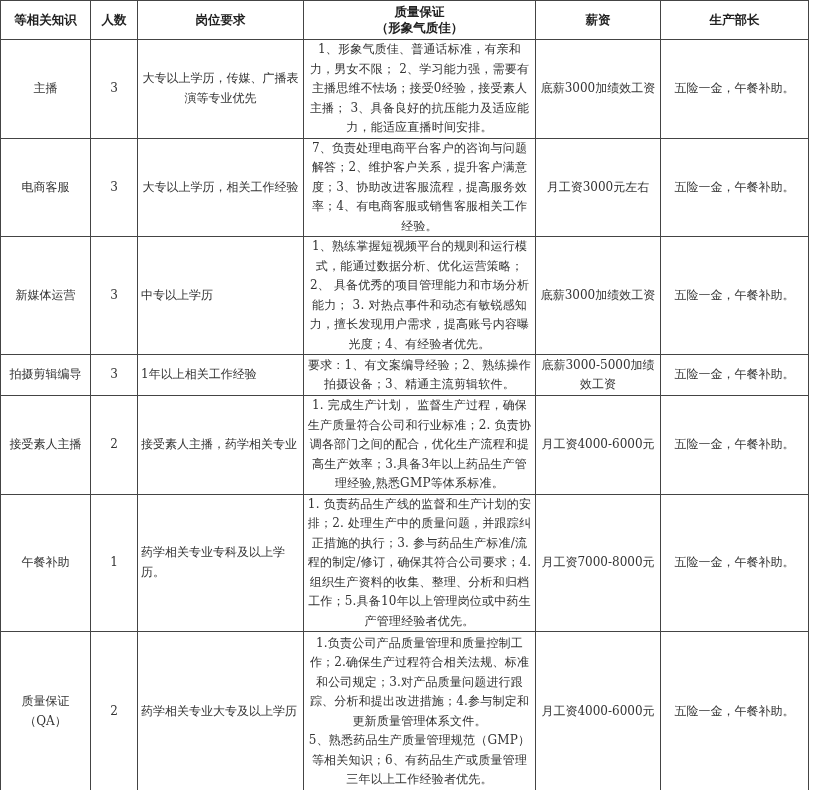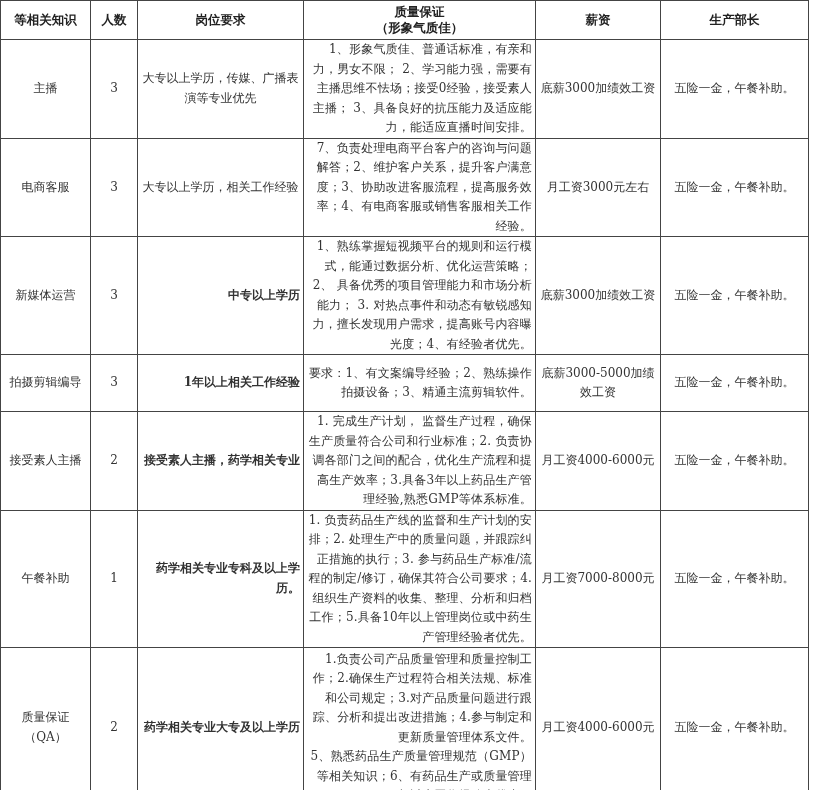--- a/index.html
+++ b/index.html
@@ -2,22 +2,22 @@
 <html><head>
 <meta charset="utf-8">
 <style>
   html, body { margin: 0; padding: 0; background: #ffffff; }
   body { width: 813px; height: 790px; overflow: hidden; position: relative;
          font-family: "DejaVu Serif", "Liberation Serif", serif; color: #333; }
   table.jobs { border-collapse: collapse; table-layout: fixed; position: absolute; left: 0; top: 0; width: 808px; }
   table.jobs td, table.jobs th { border: 1px solid #444; padding: 0 3px; font-size: 12px; line-height: 19.5px; vertical-align: middle; word-break: break-all; }
   table.jobs th { font-weight: bold; color: #222; height: 38px; text-align: center; font-size: 12.5px; line-height: 16px; }
   td.c { text-align: center; }
-  td.l { text-align: right; font-weight: bold; }
-  td.duty { text-align: right; padding: 1px 3px; letter-spacing: 0.2px; margin-top: 6px; }
+  td.l { text-align: left; }
+  td.duty { text-align: center; padding: 1px 3px; letter-spacing: 0.2px; margin-top: 6px; }
   .edge { position: absolute; left: 808px; top: 0; width: 5px; height: 790px; border-left: 1px solid #444; }
 </style>
 </head>
 <body>
 
 <table class="jobs">
   <colgroup>
     <col style="width:90px">
       <col style="width:47px">
       <col style="width:166px">
@@ -56,21 +56,21 @@
       <td class="c">五险一金，午餐补助。</td>
     </tr>
     <tr style="height:118px">
       <td class="c">新媒体运营</td>
       <td class="c">3</td>
       <td class="l">中专以上学历</td>
       <td class="duty">1、熟练掌握短视频平台的规则和运行模式，能通过数据分析、优化运营策略；2、 具备优秀的项目管理能力和市场分析能力； 3. 对热点事件和动态有敏锐感知力，擅长发现用户需求，提高账号内容曝光度；4、有经验者优先。</td>
       <td class="c">底薪3000加绩效工资</td>
       <td class="c">五险一金，午餐补助。</td>
     </tr>
-    <tr style="height:57px">
+    <tr style="height:41px">
       <td class="c">拍摄剪辑编导</td>
       <td class="c">3</td>
       <td class="l">1年以上相关工作经验</td>
       <td class="duty">要求：1、有文案编导经验；2、熟练操作拍摄设备；3、精通主流剪辑软件。</td>
       <td class="c">底薪3000-5000加绩效工资</td>
       <td class="c">五险一金，午餐补助。</td>
     </tr>
     <tr style="height:98px">
       <td class="c">接受素人主播</td>
       <td class="c">2</td>

